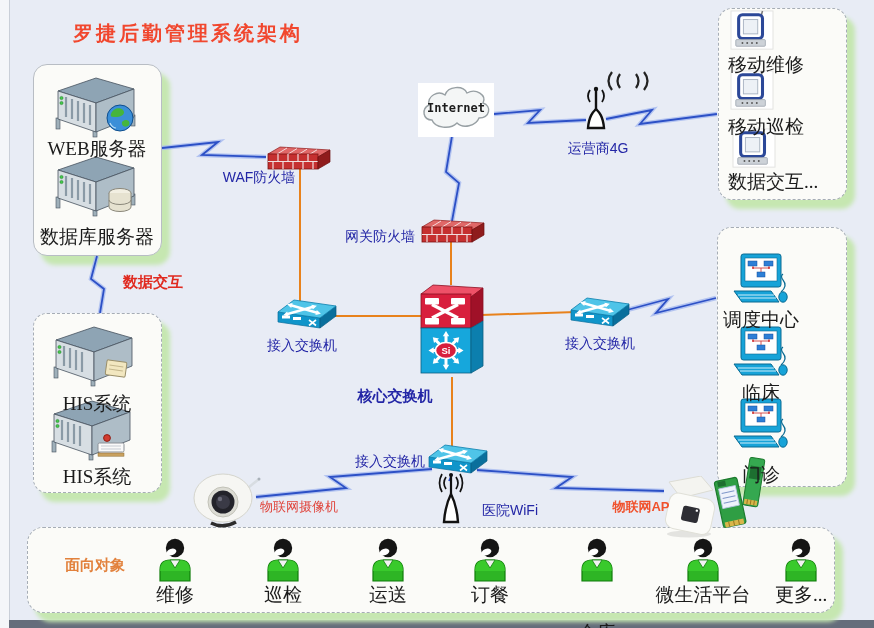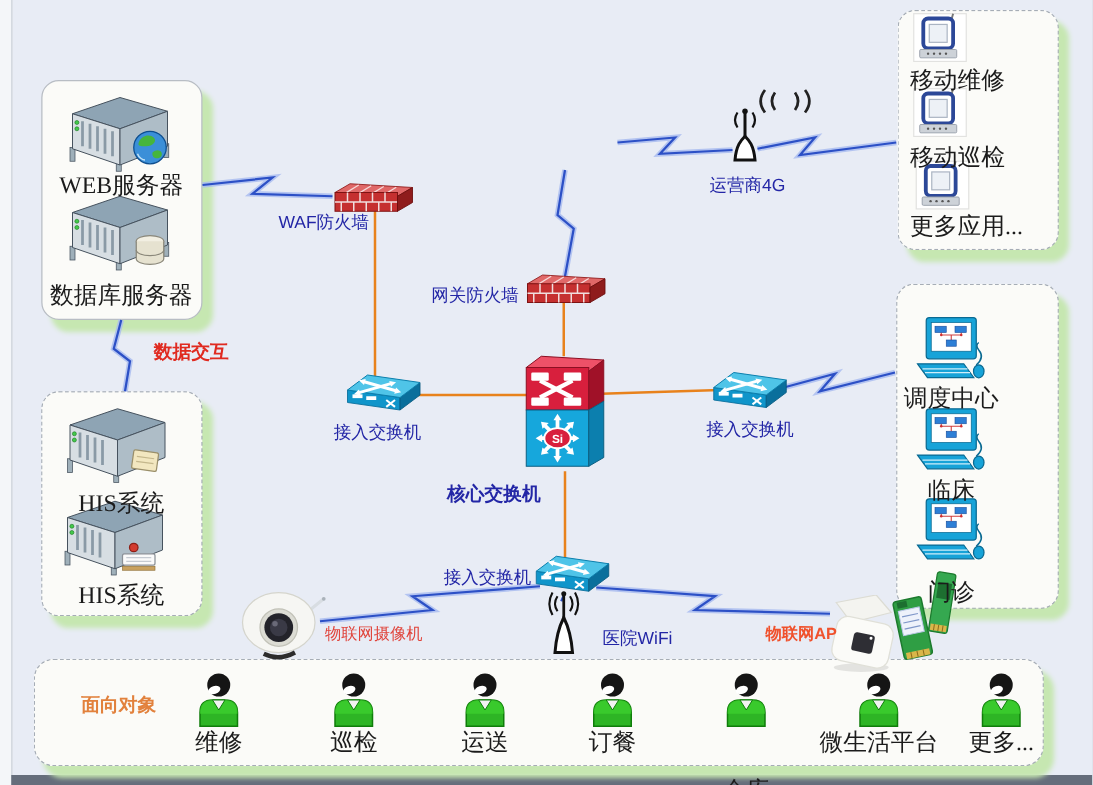--- a/index.html
+++ b/index.html
@@ -64,20 +64,21 @@
       <path d="M494,114 L540,110 L528,123 L586,120"></path>
       <path d="M606,119 L652,110 L640,124 L717,114"></path>
       <path d="M97,256 L91,279 L104,289 L100,313"></path>
       <path d="M627,310 L668,299 L656,313 L716,298"></path>
       <path d="M432,469 L330,477 L346,488 L256,497"></path>
       <path d="M477,470 L572,477 L556,488 L664,491"></path>
       <path d="M452,474 L449,481"></path>
     </g>
   </svg>
 
+  <div class="title">罗捷后勤管理系统架构</div>
 
   <div class="icon" style="left:50px;top:74px;">
     <svg width="90" height="64" viewBox="0 0 90 64">
       <rect x="6" y="44" width="4" height="11" fill="#9fb0ba" stroke="#46525e" stroke-width="0.6"></rect>
       <rect x="43" y="55" width="4" height="8" fill="#9fb0ba" stroke="#46525e" stroke-width="0.6"></rect>
       <rect x="81" y="41" width="4" height="11" fill="#9fb0ba" stroke="#46525e" stroke-width="0.6"></rect>
       <polygon points="8,17 46,4 84,15 46,29" fill="#8ea4b4" stroke="#46525e" stroke-width="0.8"></polygon>
       <polygon points="8,17 46,29 46,58 8,45" fill="#d7dee3" stroke="#46525e" stroke-width="0.8"></polygon>
       <polygon points="46,29 84,15 84,43 46,58" fill="#aebdc7" stroke="#46525e" stroke-width="0.8"></polygon>
       <g stroke="#8a9aa6" stroke-width="2.2">
@@ -164,20 +165,27 @@
       <circle cx="11.5" cy="29" r="1.6" fill="#43c94a" stroke="#1c7a22" stroke-width="0.5"></circle>
       <circle cx="61" cy="41" r="3.4" fill="#d23b2f" stroke="#8d1f16"></circle>
       <rect x="52" y="46" width="26" height="9" rx="1.5" fill="#fafafa" stroke="#8b9097"></rect>
       <line x1="55" y1="49" x2="75" y2="49" stroke="#c6cbd2" stroke-width="1"></line>
       <line x1="55" y1="52" x2="75" y2="52" stroke="#c6cbd2" stroke-width="1"></line>
       <rect x="52" y="56" width="26" height="3.2" fill="#c9a15f" stroke="#8a6a30" stroke-width="0.5"></rect>
     </svg>
   </div>
   <div class="lbl lbl-serif" style="left:47px;top:466px;width:100px;">HIS系统</div>
 
+  <div class="icon" style="left:418px;top:83px;">
+    <svg width="76" height="54" viewBox="0 0 76 54">
+      <rect x="0" y="0" width="76" height="54" fill="#ffffff"></rect>
+      <path d="M14,37 C5,37 3,26 11,22 C9,13 20,7 27,12 C30,3 45,2 49,10 C58,5 69,12 65,20 C74,23 72,35 61,35 C58,43 45,46 39,40 C32,47 17,45 14,37 Z" fill="#f4f6f6" stroke="#98a0a4" stroke-width="1.4"></path>
+      <text x="38" y="29" text-anchor="middle" class="cloud-text">Internet</text>
+    </svg>
+  </div>
 
   <div class="icon" style="left:578px;top:68px;">
     <svg width="80" height="62" viewBox="0 0 80 62">
       <line x1="18" y1="22" x2="18" y2="42" stroke="#111" stroke-width="2.4"></line>
       <circle cx="18" cy="21" r="2.2" fill="#111"></circle>
       <path d="M12,22 Q8,28 12,34" stroke="#111" stroke-width="1.8" fill="none"></path>
       <path d="M24,22 Q28,28 24,34" stroke="#111" stroke-width="1.8" fill="none"></path>
       <path d="M10,60 L26,60 C25,48 21,44 18,41 C15,44 11,48 10,60 Z" fill="#ffffff" stroke="#111" stroke-width="2.4"></path>
       <path d="M34,4 Q27,13 34,22" stroke="#222" stroke-width="2.2" fill="none"></path>
       <path d="M42,6 Q37,13 42,20" stroke="#222" stroke-width="2.2" fill="none"></path>
@@ -223,21 +231,21 @@
       <line x1="33" y1="8" x2="35" y2="1" stroke="#777" stroke-width="1.6"></line>
       <rect x="10" y="5" width="25" height="25" rx="4" fill="#fff" stroke="#2c4898" stroke-width="3.2"></rect>
       <rect x="15" y="10" width="15" height="15" fill="#edf1f6" stroke="#aab4c2" stroke-width="1"></rect>
       <rect x="7" y="31" width="31" height="7" rx="1" fill="#cdd2d8" stroke="#9aa2ac" stroke-width="0.8"></rect>
       <circle cx="14" cy="34.5" r="1" fill="#555"></circle>
         <circle cx="19" cy="34.5" r="1" fill="#555"></circle>
       <circle cx="24" cy="34.5" r="1" fill="#555"></circle>
         <circle cx="29" cy="34.5" r="1" fill="#555"></circle>
     </svg>
   </div>
-  <div class="lbl lbl-serif left" style="left:728px;top:171px;width:110px;">更多应用...</div>
+  <div class="lbl lbl-serif left" style="left:728px;top:171px;width:110px;">数据交互...</div>
 
   <div class="icon" style="left:265px;top:145px;">
     <svg width="68" height="26" viewBox="0 0 68 26">
       <polygon points="3,9 15,2 65,5 53,12" fill="#e06868" stroke="#8f1a1a" stroke-width="0.7"></polygon>
       <g stroke="#f5d9d9" stroke-width="1">
         <line x1="22" y1="3" x2="11" y2="9.7"></line>
           <line x1="32" y1="3.6" x2="21" y2="10.3"></line>
         <line x1="42" y1="4.2" x2="31" y2="10.9"></line>
           <line x1="52" y1="4.8" x2="41" y2="11.5"></line>
       </g>

